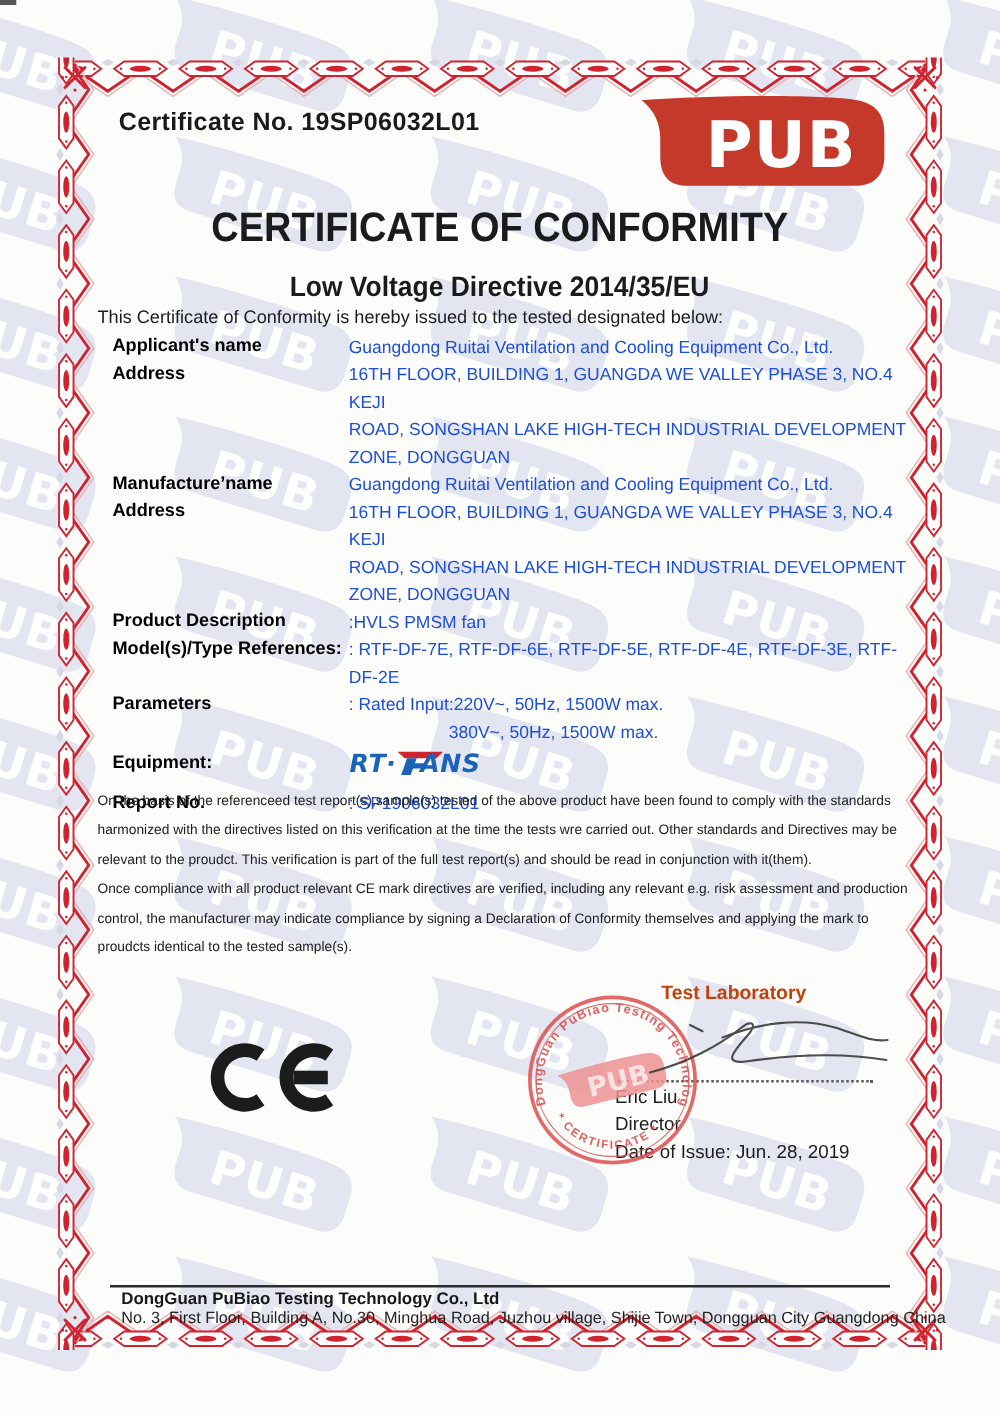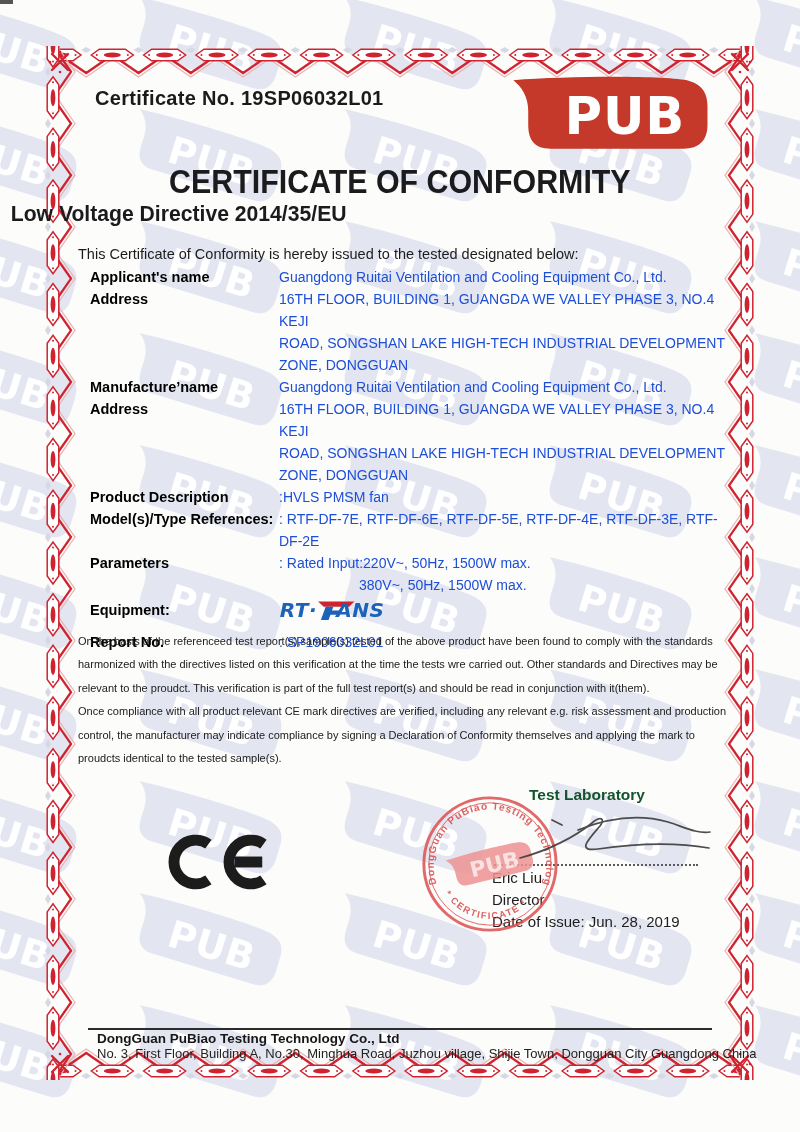--- a/index.html
+++ b/index.html
@@ -6,31 +6,31 @@
   .page{position:relative;width:800px;height:1132px;background:#fcfcfb;overflow:hidden;
         font-family:"Liberation Sans",sans-serif;color:#1d1d1f;}
   .abs{position:absolute;}
   .layer-wm{position:absolute;inset:0;z-index:1;}
   .layer-border{position:absolute;inset:0;z-index:2;pointer-events:none;}
   .layer-content{position:absolute;inset:0;z-index:3;}
   .wm-tile{position:absolute;transform:rotate(17deg);}
   .cert-no{left:95px;top:87px;font-size:20px;font-weight:bold;letter-spacing:.3px;color:#1a1a1a;}
   .title-wrap{left:0;top:163px;width:100%;text-align:center;}
   .title{display:inline-block;font-size:33px;font-weight:bold;color:#1b1b1d;transform:scaleX(.92);white-space:nowrap;}
-  .subtitle-wrap{left:0;top:201px;width:100%;text-align:left;}
+  .subtitle-wrap{left:0;top:217px;width:100%;text-align:center;}
   .subtitle{display:inline-block;font-size:22.5px;font-weight:bold;color:#1b1b1d;transform:scaleX(.94);white-space:nowrap;}
   .intro{left:78px;top:246px;font-size:14.5px;color:#1c1c1e;}
   .info-table{left:90px;top:266px;width:648px;}
   .info-row{display:flex;align-items:flex-start;}
   .info-label{width:189px;flex:0 0 189px;font-size:14.5px;font-weight:bold;line-height:22px;color:#000000;}
   .info-value{flex:1;font-size:14px;line-height:22px;color:#1d4ed8;}
   .info-row.tm-row{height:28px;margin-top:3px;}
   .info-row.gap-top{margin-top:4px;}
   .body-text{left:78px;top:630px;width:652px;font-size:11px;line-height:23.4px;color:#202022;}
-  .test-lab{left:529px;top:786px;font-size:15.5px;font-weight:bold;color:#14532d;}
+  .test-lab{left:529px;top:786px;font-size:15.5px;font-weight:bold;color:#c2410c;}
   .dotline{left:494px;top:864px;width:204px;height:0;border-top:2px dotted #5a5a5a;}
   .sig-name{left:492px;top:869px;font-size:15px;}
   .sig-title{left:492px;top:891px;font-size:15px;}
   .sig-date{left:492px;top:913px;font-size:15px;}
   .footer-line{left:88px;top:1028px;width:624px;height:0;border-top:2px solid #2c2c2c;}
   .footer-co{left:97px;top:1031px;font-size:13.5px;font-weight:bold;color:#17171a;}
   .footer-addr{left:97px;top:1046px;font-size:13px;color:#222;text-align:center;}
   .artifact{left:0;top:0;width:13px;height:4px;background:#2b2b2b;opacity:.8;}
   .stamp-svg{left:416px;top:790px;z-index:4;opacity:.85;}
   .sig-svg{left:516px;top:810px;z-index:5;}

